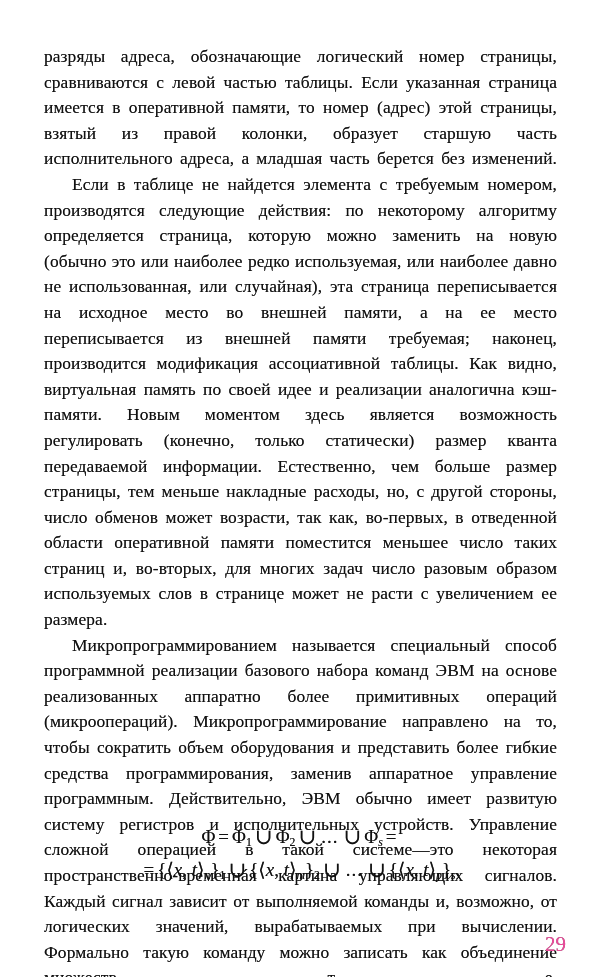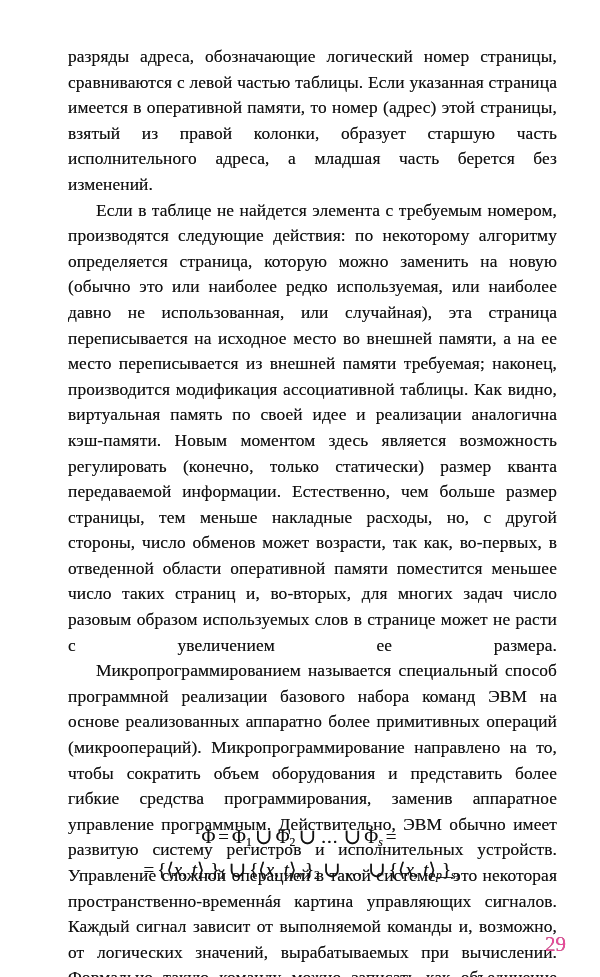--- a/index.html
+++ b/index.html
@@ -39,21 +39,20 @@
     hyphens: manual;
   }
 
   .para.indent {
     text-indent: 28px;
   }
 
   
   .para, .formula {
     text-shadow: 0 0 0.4px rgba(0,0,0,0.55);
-    margin-left: 24px;
   }
 
   b.term {
     font-weight: normal;
   }
 
   
   .para.full-justify {
     text-align-last: justify;
   }

